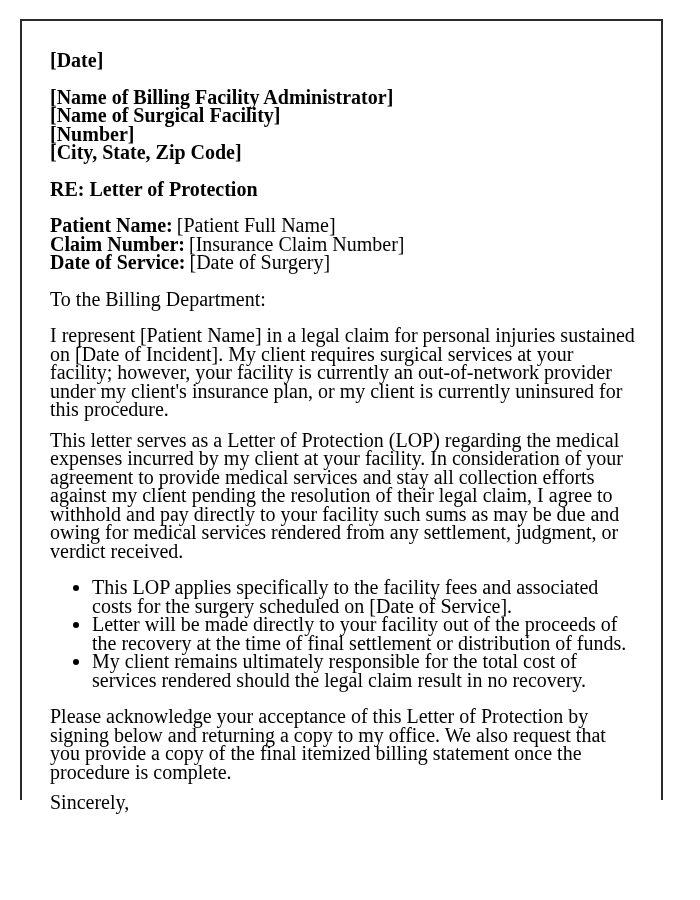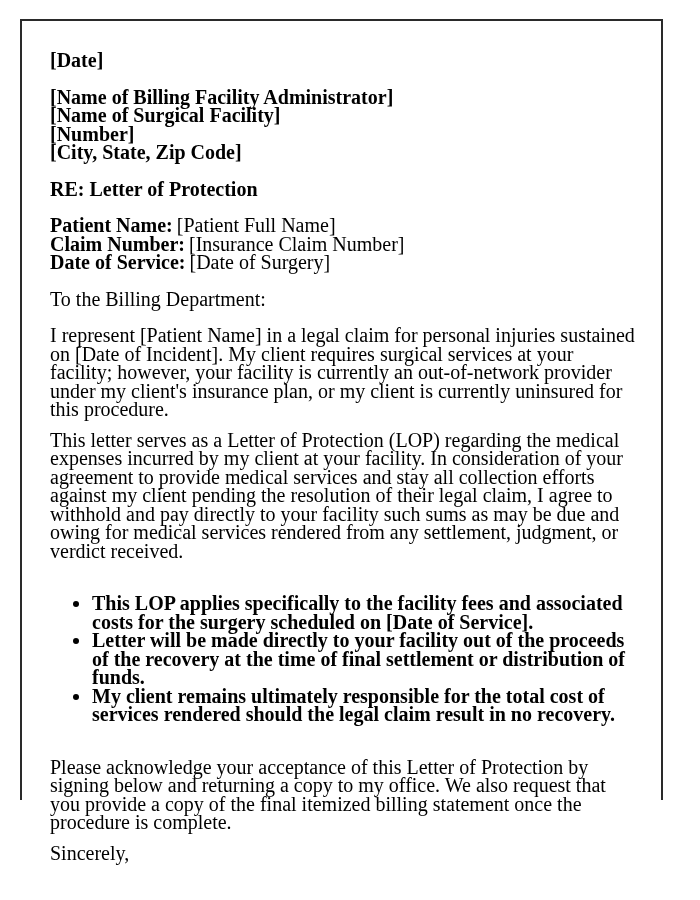--- a/index.html
+++ b/index.html
@@ -30,24 +30,23 @@
     font-size: 20px;
     line-height: 18.5px;
     color: #000000;
   }
   .block { margin: 0 0 18px 0; }
   .bold { font-weight: bold; }
   .line { display: block; }
   .case-line .value { margin-left: 4px; font-weight: normal; }
   p { margin: 12px 0; }
   ul.terms {
-    margin: 34px 0;
+    margin: 18px 0;
     padding: 0 0 0 42px;
     list-style: disc outside;
-    font-weight: bold;
   }
   ul.terms li { margin: 0; padding: 0; }
 </style>
 </head>
 <body>
 
 <div class="page-frame">
   <div class="letter-content">
 
     <div class="block bold">[Date]</div>

